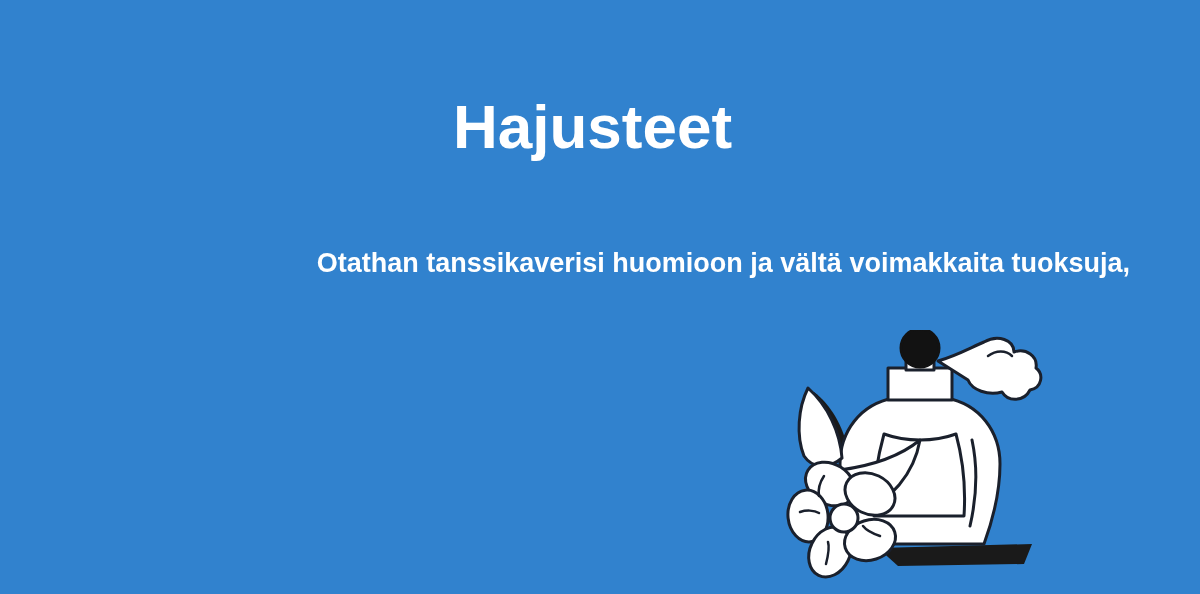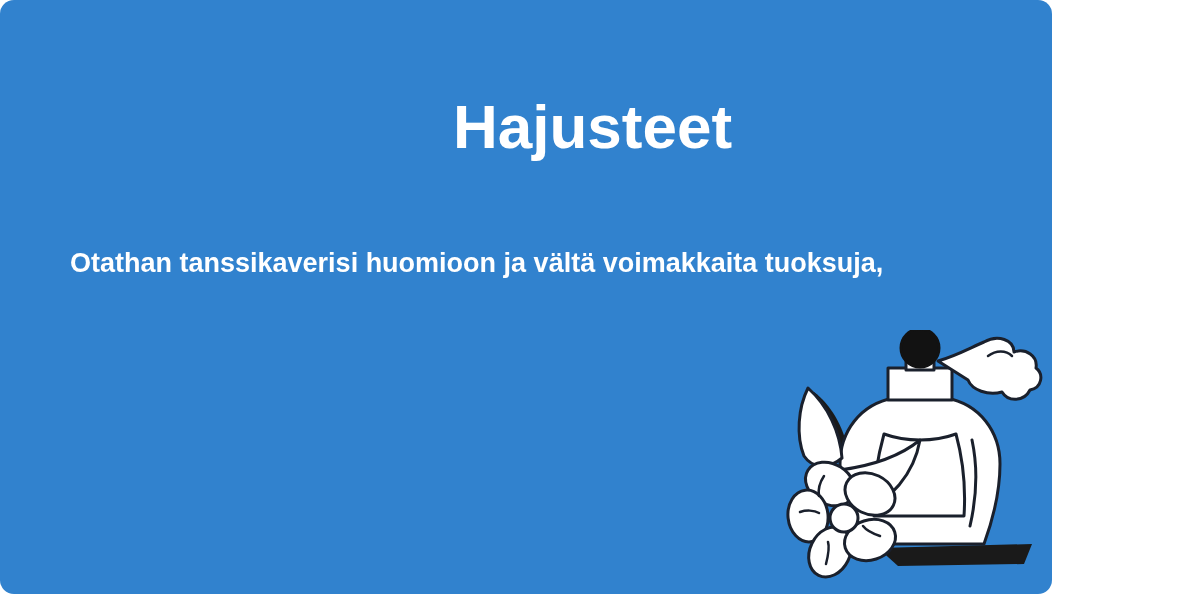--- a/index.html
+++ b/index.html
@@ -8,45 +8,44 @@
     padding: 0;
   }
   body {
     width: 1200px;
     height: 594px;
     overflow: hidden;
     font-family: "Liberation Sans", sans-serif;
   }
   #slide {
     position: relative;
-    width: 1052px;
+    width: 1200px;
     height: 594px;
     background: #3182CE;
     overflow: hidden;
-    border-radius: 14px;
   }
   #title {
     position: absolute;
     left: 0;
     top: 52px;
     width: 1185px;
     text-align: center;
     color: #FFFFFF;
     font-size: 62px;
     font-weight: 700;
     letter-spacing: 0px;
     line-height: 1.05;
     white-space: nowrap;
   }
   #body-text {
     position: absolute;
     left: 0;
     top: 246px;
     width: 1200px;
-    text-align: left;
+    text-align: right;
     color: #FFFFFF;
     font-size: 27px;
     font-weight: 700;
     line-height: 34px;
     padding: 0 70px;
     box-sizing: border-box;
   }
   #body-text .line {
     display: block;
   }

